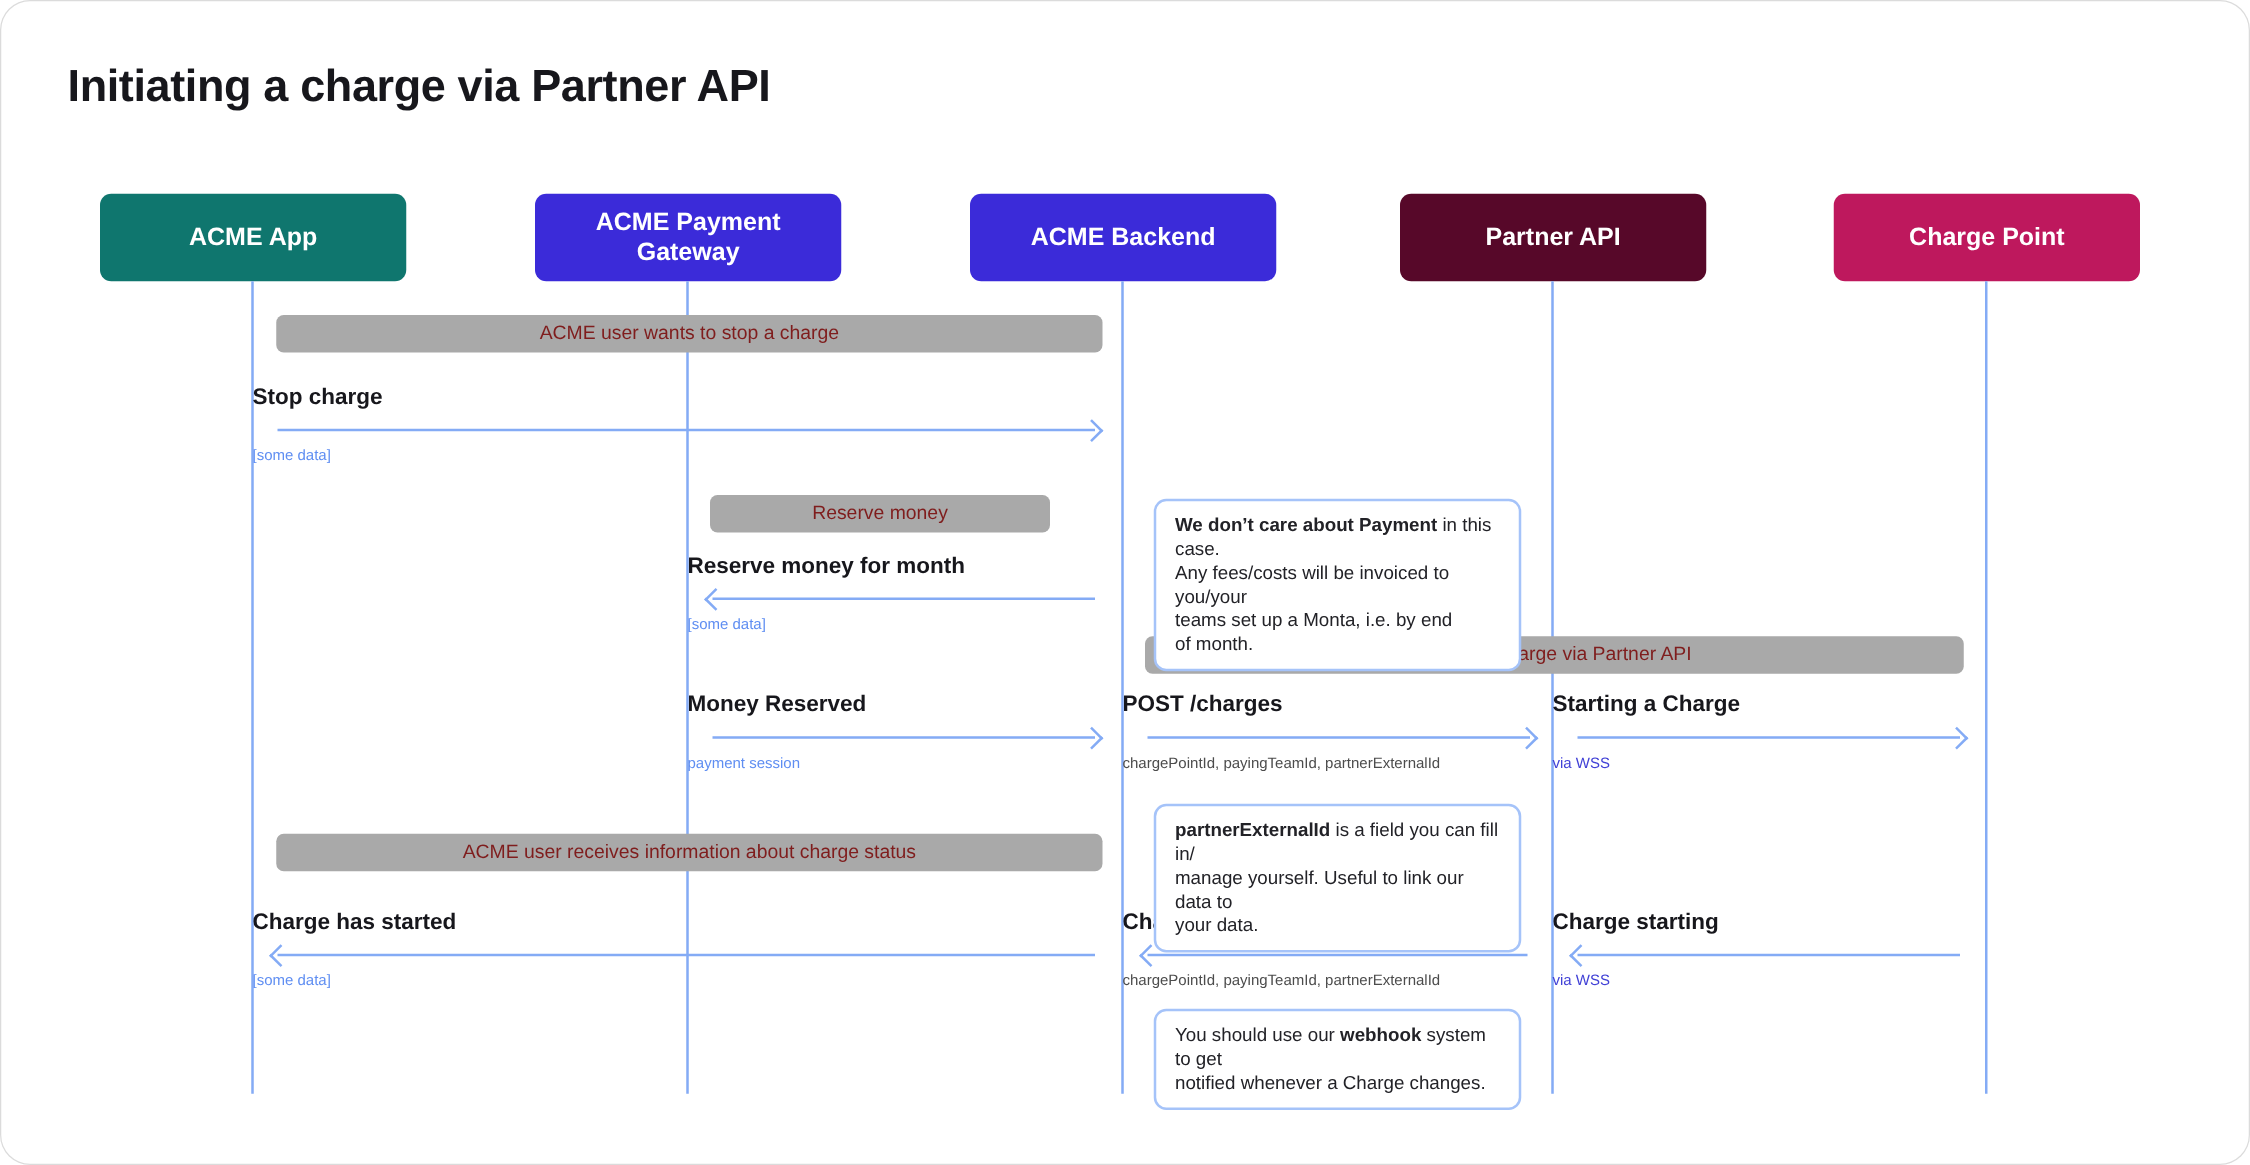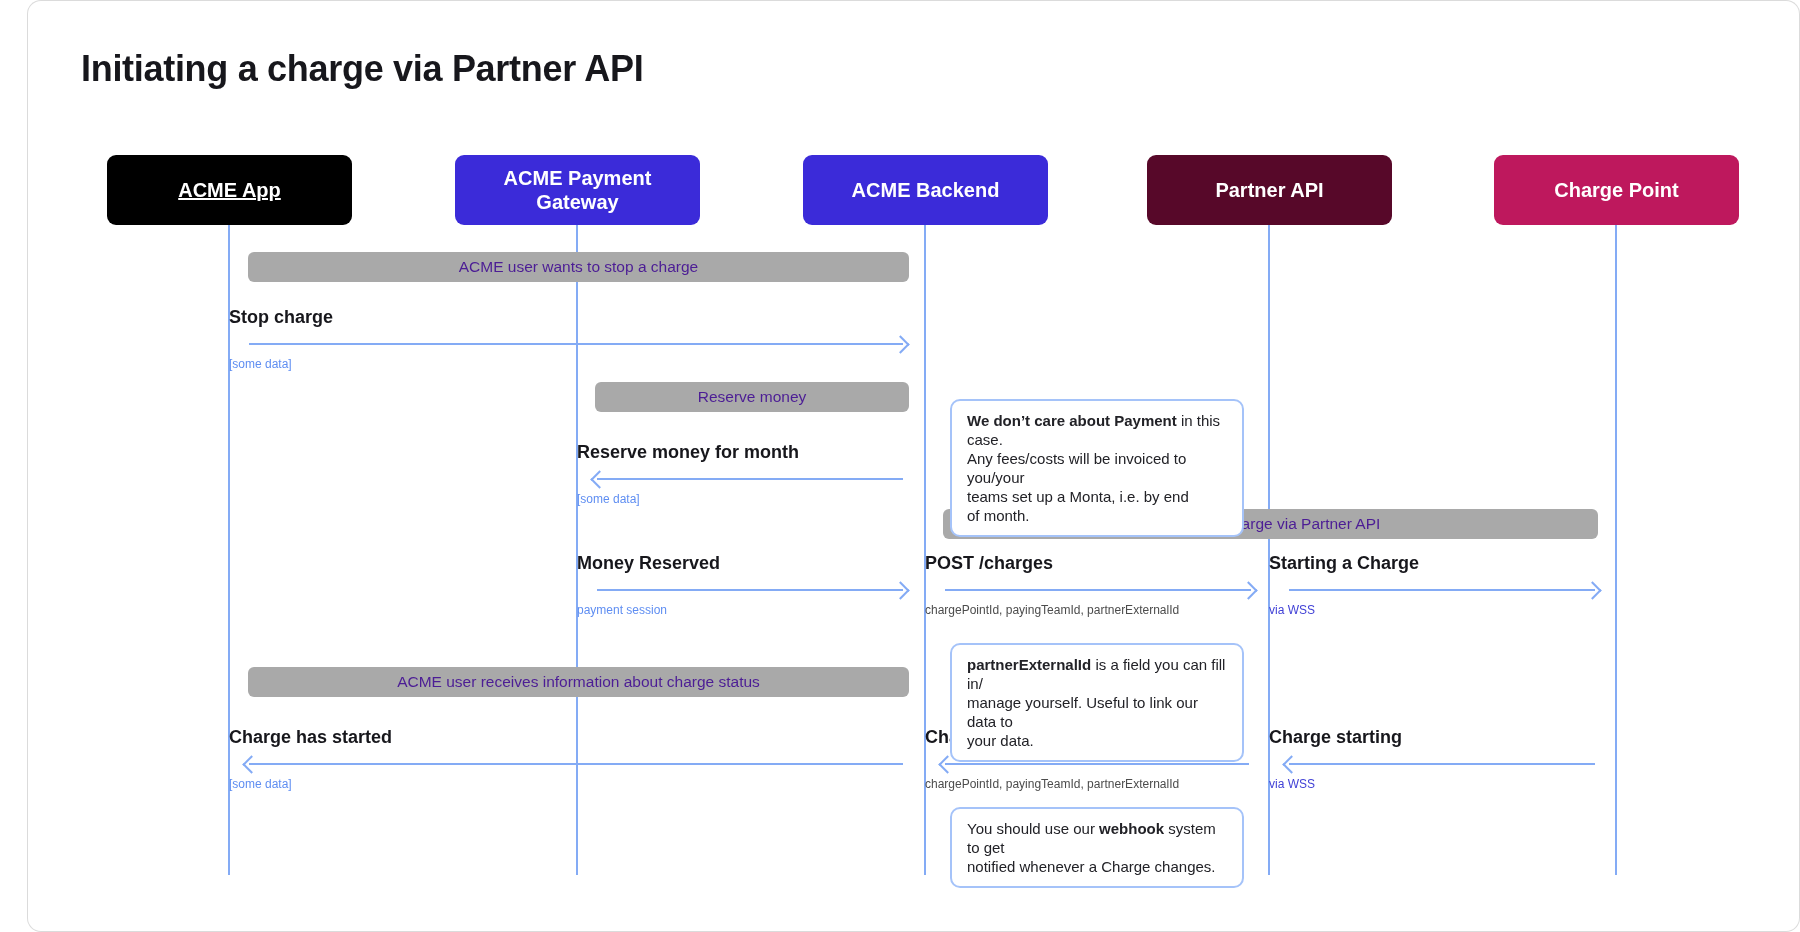--- a/index.html
+++ b/index.html
@@ -3,30 +3,30 @@
 <meta charset="utf-8">
 <style>
   :root{
     --actor-blue:#3b2bd9; --actor-maroon:#570829; --actor-black:#0a0a0a;
     --section-bar:#a9a9a9; --line-blue:#84abf5; --annotation-blue:#5f8ef2;
     --annotation-indigo:#4141d6; --annotation-gray:#4c4c4c; --label-dark:#17171c;
     --note-border:#a5c3f9; --note-text:#222227;
   }
   html,body{margin:0;padding:0;background:#ffffff;}
   body{width:1800px;height:932px;position:relative;font-family:"Liberation Sans",sans-serif;}
-  #canvas{position:absolute;inset:0;background:#ffffff;border-radius:14px;
-          box-shadow:0 0 0 1px rgba(0,0,0,.14) inset;overflow:hidden;margin-left:27px;}
+  #canvas{position:absolute;inset:0;background:#ffffff;border-radius:24px;
+          box-shadow:0 0 0 1px rgba(0,0,0,.14) inset;overflow:hidden;}
   .title{position:absolute;left:54px;top:48px;font-size:36px;font-weight:700;
          letter-spacing:-.3px;color:var(--label-dark);margin:0;}
   .actor{position:absolute;top:155px;width:245px;height:70px;border-radius:9px;
          color:#fff;display:flex;align-items:center;justify-content:center;text-align:center;
          font-size:20px;font-weight:600;line-height:24px;padding:0 14px;box-sizing:border-box;}
   .lifeline{position:absolute;top:225px;width:2px;height:650px;background:var(--line-blue);}
   .section-bar{position:absolute;height:30px;border-radius:6px;background:var(--section-bar);
-         color:#4c1d95;font-size:15.5px;font-weight:500;line-height:30px;text-align:center;
+         color:#7f1d1d;font-size:15.5px;font-weight:500;line-height:30px;text-align:center;
          white-space:nowrap;overflow:hidden;}
   .msg{position:absolute;height:92px;}
   .msg .label{position:absolute;left:0;right:0;top:0;
          font-size:18px;font-weight:600;color:var(--label-dark);white-space:nowrap;}
   .msg .ann{position:absolute;left:0;right:0;top:50px;text-align:left;
          font-size:12px;font-weight:400;white-space:nowrap;}
   .ann-blue{color:var(--annotation-blue);}
   .ann-indigo{color:var(--annotation-indigo);}
   .ann-gray{color:var(--annotation-gray);font-weight:400;}
   .arrow{position:absolute;height:2px;background:var(--line-blue);}
@@ -38,21 +38,21 @@
         font-size:15px;line-height:19px;color:var(--note-text);white-space:pre-wrap;}
   .note b{font-weight:700;}
 </style>
 </head>
 <body>
 
 <div id="canvas">
 
   <h1 class="title">Initiating a charge via Partner API</h1>
 
-  <div class="actor" style="left: 80px; background-color: #000000; text-decoration: underline;">
+  <div class="actor" style="left: 80px; background-color: #0f766e;">
       <span>ACME App</span>
     </div>
   <div class="actor" style="left: 428px; background-color: rgb(59, 43, 217);">
       <span>ACME Payment Gateway</span>
     </div>
   <div class="actor" style="left: 776px; background-color: rgb(59, 43, 217);">
       <span>ACME Backend</span>
     </div>
   <div class="actor" style="left: 1120px; background-color: rgb(87, 8, 41);">
       <span>Partner API</span>
@@ -61,21 +61,21 @@
       <span>Charge Point</span>
     </div>
 
   <div class="lifeline" style="left:201px"></div>
   <div class="lifeline" style="left:549px"></div>
   <div class="lifeline" style="left:897px"></div>
   <div class="lifeline" style="left:1241px"></div>
   <div class="lifeline" style="left:1588px"></div>
 
   <div class="section-bar" style="left:221px;top:252px;width:661px">ACME user wants to stop a charge</div>
-  <div class="section-bar" style="left:568px;top:382px;width:314px">Reserve money</div>
+  <div class="section-bar" style="left:568px;top:396px;width:272px">Reserve money</div>
   <div class="section-bar" style="left:916px;top:509px;width:655px">Initiative Charge via Partner API</div>
   <div class="section-bar" style="left:221px;top:667px;width:661px">ACME user receives information about charge status</div>
 
   <div class="msg" style="left:202px;top:307px;width:696px">
     <div class="label">Stop charge</div>
     <div class="arrow" style="left:20px;top:36px;width:654px">
         <span class="chev chev-r"></span>
       </div>
     <div class="ann ann-blue">[some data]</div>
   </div>

